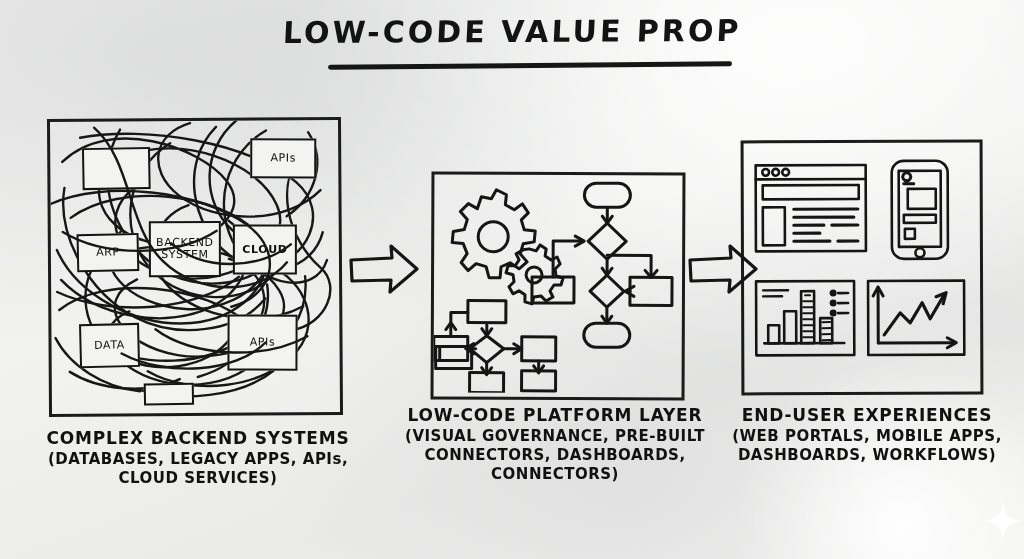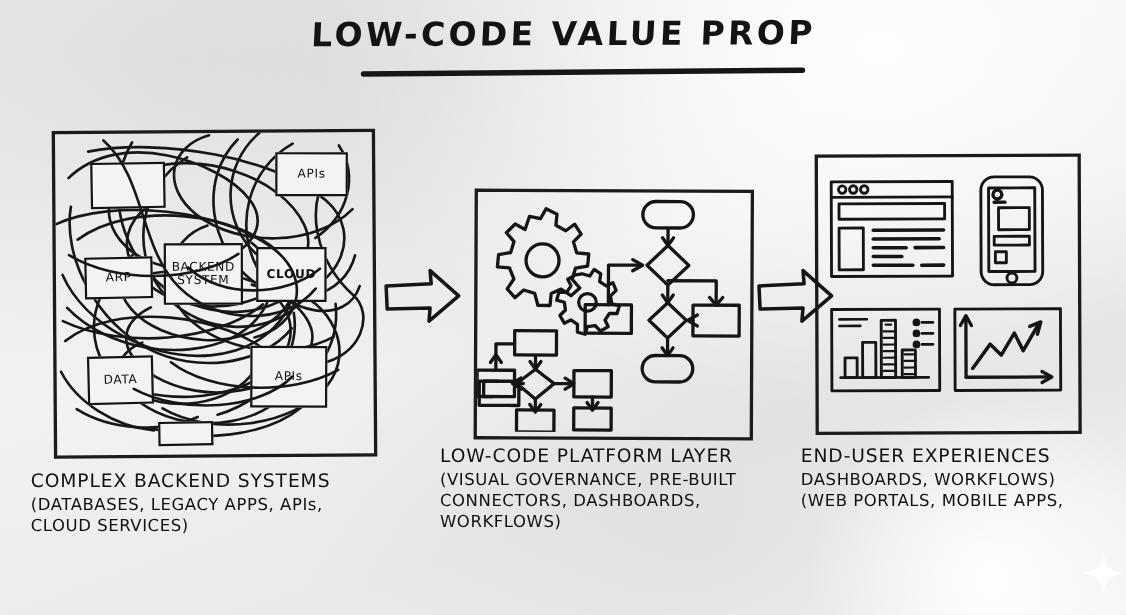--- a/index.html
+++ b/index.html
@@ -46,21 +46,21 @@
     font-size:11px;letter-spacing:.6px;color:#101010;line-height:1.08;z-index:4;
   }
   
   #tangle{position:absolute;left:0;top:0;z-index:2;}
   #tangle2{position:absolute;left:0;top:0;z-index:5;}
 
   
   .barrow{position:absolute;z-index:6;}
 
   
-  .caption{position:absolute;color:#111;line-height:1.28;}
+  .caption{position:absolute;text-align:center;color:#111;line-height:1.28;font-weight:bold;}
   .caption .l1{font-size:17px;letter-spacing:.8px;display:block;}
   .caption .ln{font-size:15px;letter-spacing:.5px;display:block;}
 
   
   .sk{position:absolute;}
 </style>
 </head>
 <body>
 
 <div id="board">
@@ -203,21 +203,21 @@
           <path d="M17 148 L17 138 L34 138"></path>
         </g>
       </g>
     </svg>
   </div>
 
   <div class="caption hand" style="left:400px;top:405px;width:310px;">
     <span class="l1">LOW-CODE PLATFORM LAYER</span>
     <span class="ln">(VISUAL GOVERNANCE, PRE-BUILT</span>
     <span class="ln">CONNECTORS, DASHBOARDS,</span>
-    <span class="ln">WORKFLOWS)</span>
+    <span class="ln">CONNECTORS)</span>
   </div>
 
   <svg class="barrow" style="left:687px;top:243px;" width="72" height="54" viewBox="0 0 72 54">
     <path d="M3 17 L44 15 L43 3 L69 26 L42 49 L43 37 L4 38 Z" fill="none" stroke="#151515" stroke-width="3.2" stroke-linejoin="round"></path>
   </svg>
 
   <div class="panel" id="panel3">
     <svg class="sk" style="left:0;top:0;" width="232" height="245" viewBox="0 0 232 245">
       <g fill="none" stroke="#151515" stroke-width="2.6" stroke-linejoin="round" stroke-linecap="round">
 
@@ -283,21 +283,21 @@
           <path d="M129 153 L134 144 L139 153" stroke-width="3"></path>
           <path d="M140 192 L156 170 L166 180 L178 160 L186 176 L200 152" stroke-width="3.2"></path>
           <path d="M192 154 L202 150 L199 161" stroke-width="3.2" fill="none"></path>
         </g>
       </g>
     </svg>
   </div>
 
   <div class="caption hand" style="left:728px;top:405px;width:278px;">
     <span class="l1">END-USER EXPERIENCES</span>
+    <span class="ln">(WEB PORTALS, MOBILE APPS,</span>
     <span class="ln">DASHBOARDS, WORKFLOWS)</span>
-    <span class="ln">(WEB PORTALS, MOBILE APPS,</span>
   </div>
 
   <svg class="smudge" style="left:982px;top:500px;" width="42" height="42" viewBox="0 0 42 42">
     <path d="M21 2 C23 15 27 19 40 21 C27 23 23 27 21 40 C19 27 15 23 2 21 C15 19 19 15 21 2 Z" fill="rgba(255,255,255,0.95)"></path>
   </svg>
 
 </div>
 
 </body></html>

